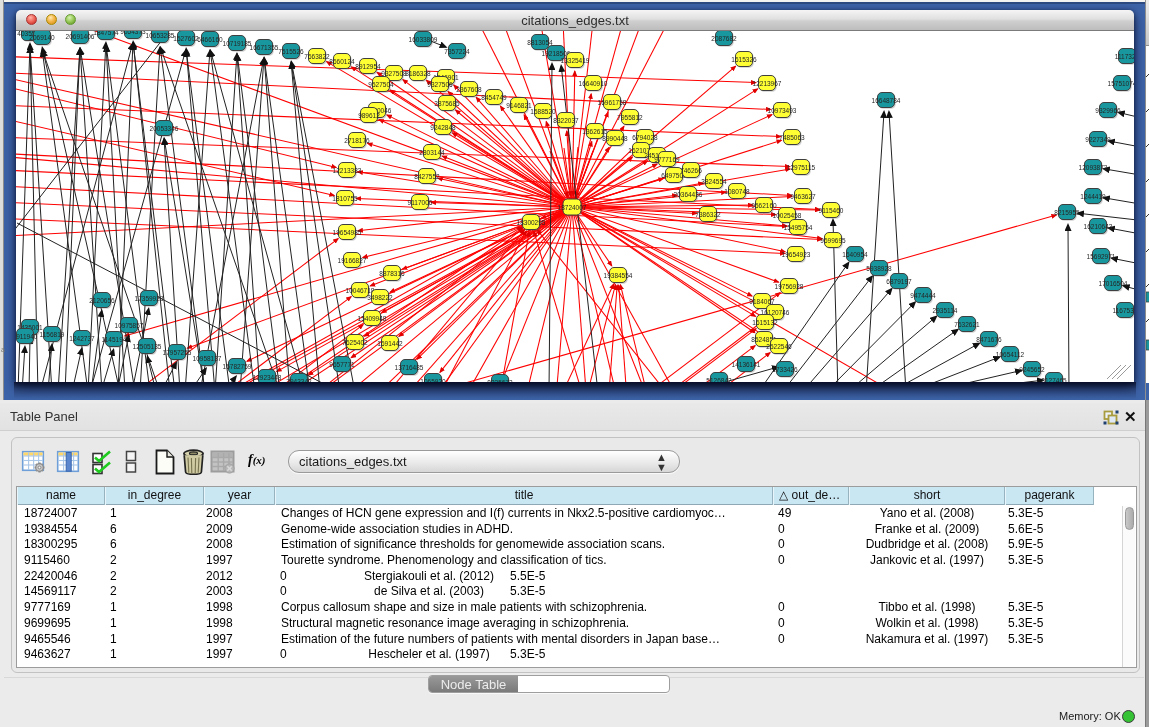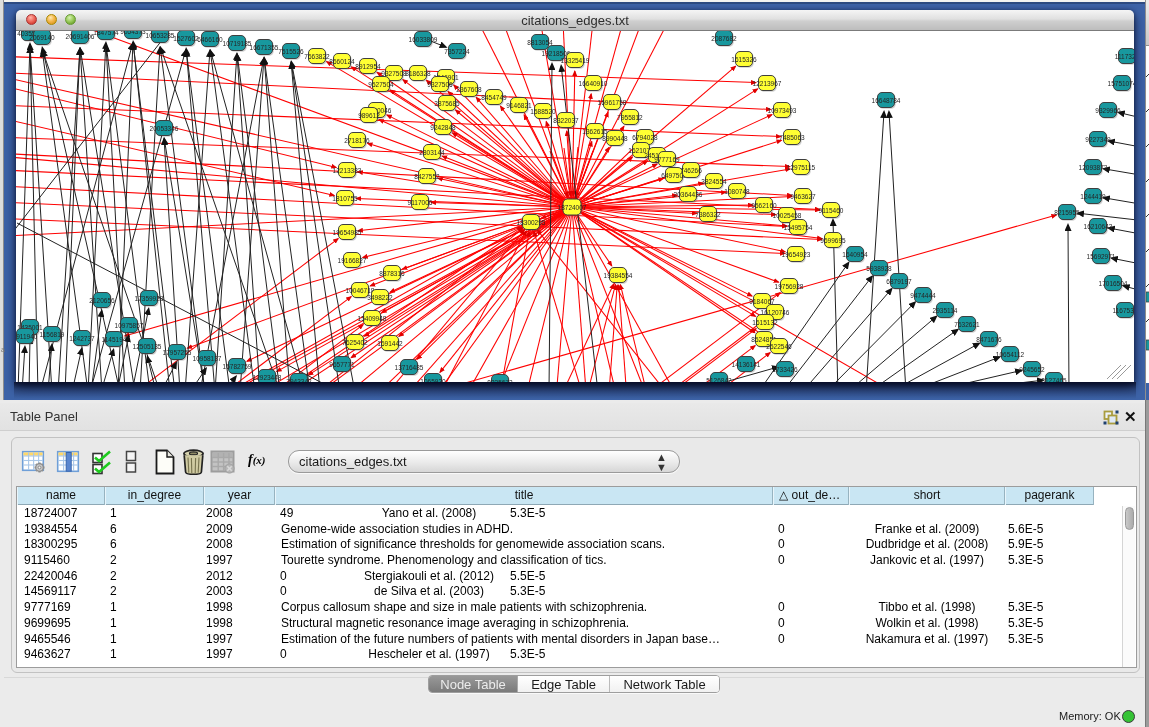--- a/index.html
+++ b/index.html
@@ -59,23 +59,23 @@
 .c3 { width:498px; padding-left:6px;  }
 .c4 { width:76px;  padding-left:5px;  }
 .c5 { width:156px; text-align:center; }
 .c6 { width:89px;  padding-left:3px;  }
 #vscroll { position:absolute; left:1105px; top:19px; width:13px; height:162px;
   background:#fbfbfb; border-left:1px solid #d5d5d5; }
 #vthumb { position:absolute; left:1.5px; top:1px; width:9px; height:23px;
   background:linear-gradient(90deg,#c9c9c9,#ababab); border-radius:5px; border:0.5px solid #999; }
 
 #tabline { position:absolute; left:4px; top:277px; width:1140px; height:1px; background:#d8d8d8; }
-#tabs { position:absolute; left:428px; top:275px; width:292px; height:18px;
+#tabs { position:absolute; left:428px; top:275px; width:242px; height:18px;
   border:1px solid #9e9e9e; border-radius:4px; overflow:hidden; display:flex;
-  background:#fff; box-shadow:0 1px 0 rgba(255,255,255,0.7); }
+  background:#fff; box-shadow:0 1px 0 rgba(255,255,255,0.7);flex-direction:column; }
 #tabs div { height:100%; line-height:17px; font-size:13px; text-align:center; }
 #tab1 { width:89px; background:linear-gradient(#999999,#7a7a7a); color:#ececec; }
 #tab2 { width:93px; background:linear-gradient(#ffffff,#f1f1f1); color:#1a1a1a; border-left:1px solid #aaa; }
 #tab3 { width:111px; background:linear-gradient(#ffffff,#f1f1f1); color:#1a1a1a; border-left:1px solid #bbb; }
 
 #mem { position:absolute; left:1059px; top:310px; font-size:11px; color:#1a1a1a; }
 #memdot { position:absolute; left:1122px; top:310px; width:13px; height:13px; border-radius:50%;
   background:#35c335; border:1.5px solid #3c3c3c; }
 #rstrip2 { position:absolute; right:0; top:0px; width:4px; height:327px; background:#9b9b9b; border-left:1px solid #787878; }
 </style></head>
@@ -841,20 +841,21 @@
           <div style="width:498px">title</div>
           <div style="width:76px;text-align:left;padding-left:5px">△ out_de…</div>
           <div style="width:156px">short</div>
           <div style="width:89px">pagerank</div>
         </div>
         <div id="tbody">
 <div class="tr">
               <div class="c0">18724007</div>
               <div class="c1">1</div>
               <div class="c2">2008</div>
+              <div class="c3">Changes of HCN gene expression and I(f) currents in Nkx2.5-positive cardiomyoc…</div>
               <div class="c4">49</div>
               <div class="c5">Yano et al. (2008)</div>
               <div class="c6">5.3E-5</div>
             </div>
 <div class="tr">
               <div class="c0">19384554</div>
               <div class="c1">6</div>
               <div class="c2">2009</div>
               <div class="c3">Genome-wide association studies in ADHD.</div>
               <div class="c4">0</div>

